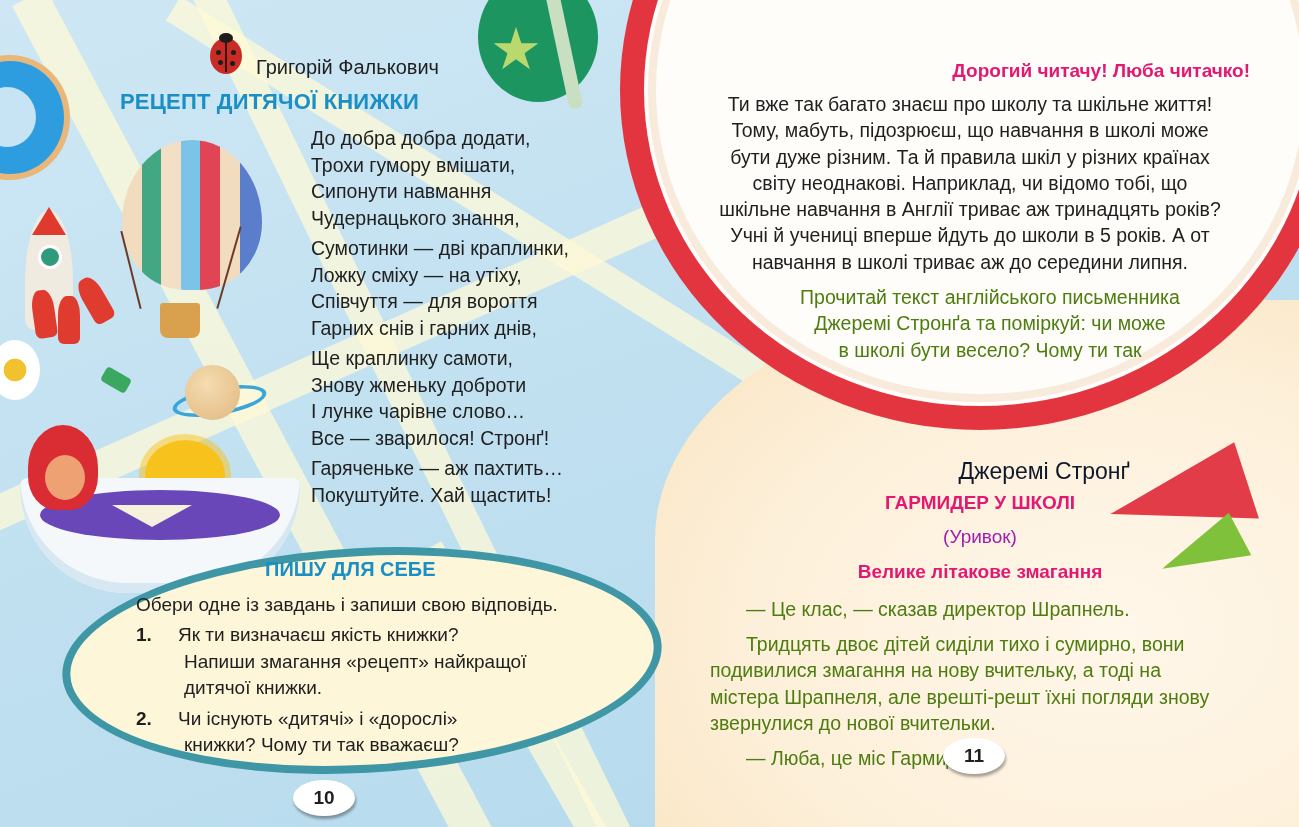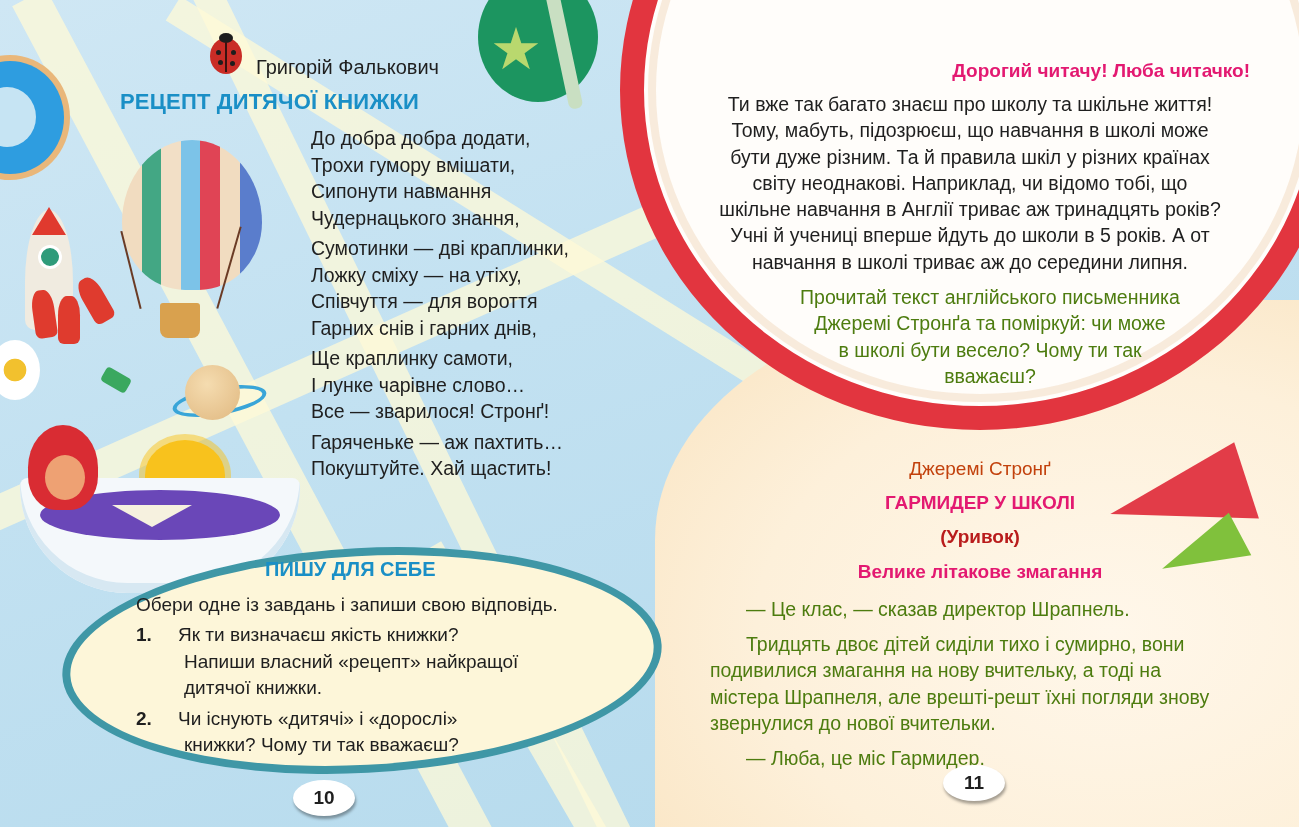--- a/index.html
+++ b/index.html
@@ -79,30 +79,30 @@
   .task-list { position: absolute; left: 136px; top: 622px; font-size: 19px; line-height: 26.5px; color: #1f1f1f; list-style: none; }
   .task-item { display: flex; margin-bottom: 4px; }
   .task-num { width: 42px; font-weight: bold; }
   .task-text { width: 380px; }
   .task-text span { display: block; }
   .task-text span + span { padding-left: 6px; }
 
   .page-num { position: absolute; width: 62px; height: 36px; border-radius: 50%; background: #ffffff;
     box-shadow: 1px 3px 3px rgba(0,0,0,.35); font-size: 19px; font-weight: bold; text-align: center; line-height: 36px; color: #1f1f1f; }
   .pn-left { left: 293px; top: 780px; }
-  .pn-right { left: 943px; top: 765px; }
+  .pn-right { left: 943px; top: 738px; }
 
   .greet-title { position: absolute; left: 690px; width: 560px; top: 60px; text-align: right; font-size: 19px; font-weight: bold; color: #e31971; }
   .greet-body { position: absolute; left: 690px; width: 560px; top: 91px; text-align: center; font-size: 19.5px; line-height: 26.3px; color: #1f1f1f; }
   .greet-q { position: absolute; left: 770px; width: 440px; top: 284px; text-align: center; font-size: 19.5px; line-height: 26.3px; color: #4d7c0f; }
   .greet-q span { display: block; }
 
-  .story-author { position: absolute; left: 830px; width: 300px; top: 458px; text-align: center; font-size: 19px; color: #c2410c; }
+  .story-author { position: absolute; left: 830px; width: 300px; top: 458px; text-align: right; font-size: 23px; color: #0f172a; }
   .story-title { position: absolute; left: 830px; width: 300px; top: 492px; text-align: center; font-size: 19px; font-weight: bold; color: #e31971; }
-  .story-sub { position: absolute; left: 830px; width: 300px; top: 526px; text-align: center; font-size: 19px; color: #b91c1c; font-weight: bold; }
+  .story-sub { position: absolute; left: 830px; width: 300px; top: 526px; text-align: center; font-size: 19px; color: #a21caf; }
   .story-chapter { position: absolute; left: 830px; width: 300px; top: 561px; text-align: center; font-size: 19px; font-weight: bold; color: #e31971; }
   .story { position: absolute; left: 710px; width: 540px; top: 596px; font-size: 19.5px; line-height: 26.5px; color: #4d7c0f; }
   .story p { margin-bottom: 8px; text-indent: 36px; }
   .story p span { display: block; }
   .story p span + span { text-indent: 0; }
 </style>
 </head>
 <body>
 
 <div class="spread">
@@ -159,38 +159,39 @@
       <div>Чудернацького знання,</div>
     </div>
     <div class="stanza">
       <div>Сумотинки — дві краплинки,</div>
       <div>Ложку сміху — на утіху,</div>
       <div>Співчуття — для вороття</div>
       <div>Гарних снів і гарних днів,</div>
     </div>
     <div class="stanza">
       <div>Ще краплинку самоти,</div>
+      <div>Знову жменьку доброти</div>
       <div>І лунке чарівне слово…</div>
       <div>Все — зварилося! Стронґ!</div>
     </div>
     <div class="stanza">
       <div>Гаряченьке — аж пахтить…</div>
       <div>Покуштуйте. Хай щастить!</div>
     </div>
   </div>
 
   <div class="task-box"></div>
   <div class="task-title">ПИШУ ДЛЯ СЕБЕ</div>
   <div class="task-intro">Обери одне із завдань і запиши свою відповідь.</div>
   <ol class="task-list">
     <li class="task-item">
       <span class="task-num">1.</span>
       <span class="task-text">
         <span>Як ти визначаєш якість книжки?</span>
-        <span>Напиши власний «рецепт» найкращої</span>
+        <span>Напиши змагання «рецепт» найкращої</span>
         <span>дитячої книжки.</span>
       </span>
     </li>
     <li class="task-item">
       <span class="task-num">2.</span>
       <span class="task-text">
         <span>Чи існують «дитячі» і «дорослі»</span>
         <span>книжки? Чому ти так вважаєш?</span>
       </span>
     </li>
@@ -205,21 +206,20 @@
     <div>бути дуже різним. Та й правила шкіл у різних країнах</div>
     <div>світу неоднакові. Наприклад, чи відомо тобі, що</div>
     <div>шкільне навчання в Англії триває аж тринадцять років?</div>
     <div>Учні й учениці вперше йдуть до школи в 5 років. А от</div>
     <div>навчання в школі триває аж до середини липня.</div>
   </div>
   <div class="greet-q">
     <span>Прочитай текст англійського письменника</span>
     <span>Джеремі Стронґа та поміркуй: чи може</span>
     <span>в школі бути весело? Чому ти так</span>
-    <span>вважаєш?</span>
   </div>
 
   <div class="deco plane-red"></div>
   <div class="deco plane-green"></div>
 
   <div class="story-author">Джеремі Стронґ</div>
   <div class="story-title">ГАРМИДЕР У ШКОЛІ</div>
   <div class="story-sub">(Уривок)</div>
   <div class="story-chapter">Велике літакове змагання</div>
 

